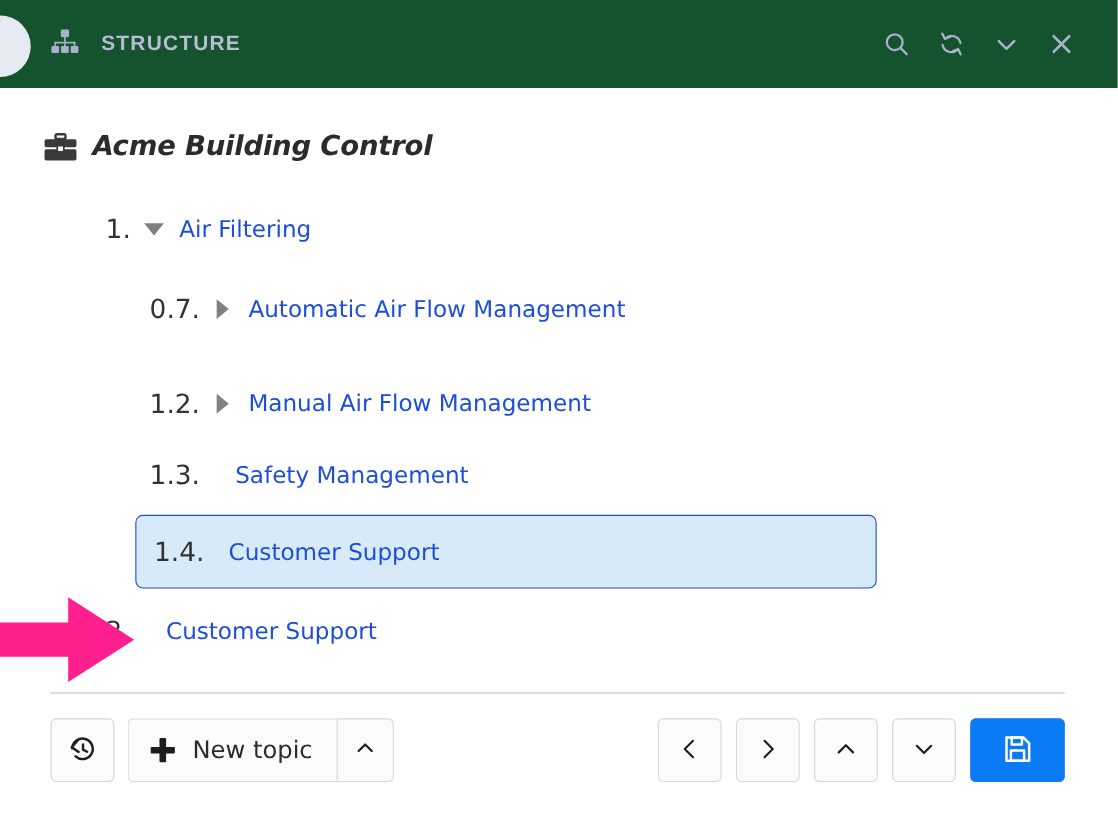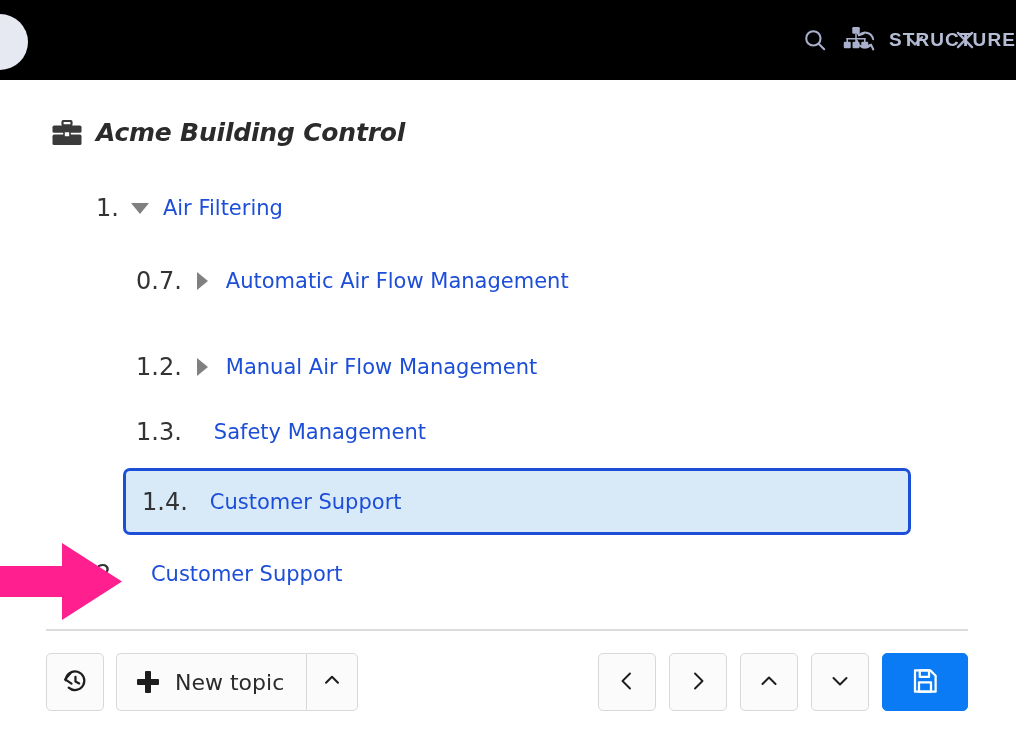--- a/index.html
+++ b/index.html
@@ -15,25 +15,24 @@
     position: relative;
   }
 
   
   #app-header {
     position: absolute;
     left: 0;
     top: 0;
     width: 1016px;
     height: 80px;
-    background: #000000;
-    display: flex;
-    align-items: center;
-    box-sizing: border-box;
-    justify-content: flex-end;
+    background: #14532d;
+    display: flex;
+    align-items: center;
+    box-sizing: border-box;
   }
   #collapse-handle {
     position: absolute;
     left: -28px;
     top: 14px;
     width: 56px;
     height: 56px;
     border-radius: 50%;
     background: #e6e9f2;
   }
@@ -82,24 +81,24 @@
     position: absolute;
     left: 0;
     top: 80px;
     width: 1016px;
     height: 662px;
     background: #ffffff;
   }
 
   #root-row {
     position: absolute;
-    left: 52px;
+    left: 40px;
     top: 38px;
     display: flex;
-    align-items: center;
+    align-items: flex-end;
   }
   #briefcase-icon { display: block; width: 30px; height: 26px; }
   #root-title {
     margin-left: 14px;
     font-size: 25px;
     font-weight: bold;
     font-style: italic;
     color: #2b2b2b;
     font-family: "DejaVu Sans", sans-serif;
     letter-spacing: -0.2px;
@@ -150,24 +149,24 @@
   }
 
   #row-1   { left: 96px;  top: 108px; }
   #row-1-1 { left: 136px; top: 181px; }
   #row-1-2 { left: 136px; top: 267px; }
   #row-1-3 { left: 136px; top: 332px; }
 
   #row-1-4 {
     left: 123px;
     top: 388px;
-    width: 788px;
+    width: 674px;
     height: 67px;
     background: #d8eaf8;
-    border: 3px solid #1d4ed8;
+    border: 1px solid #1d4ed8;
     border-radius: 7px;
     padding-left: 16px;
   }
   #row-2 { left: 96px;  top: 474px; }
 
   .gap-num { margin-right: 10px; }
   .gap-lbl { margin-left: 12px; }
 
   
   #annotation-arrow {

